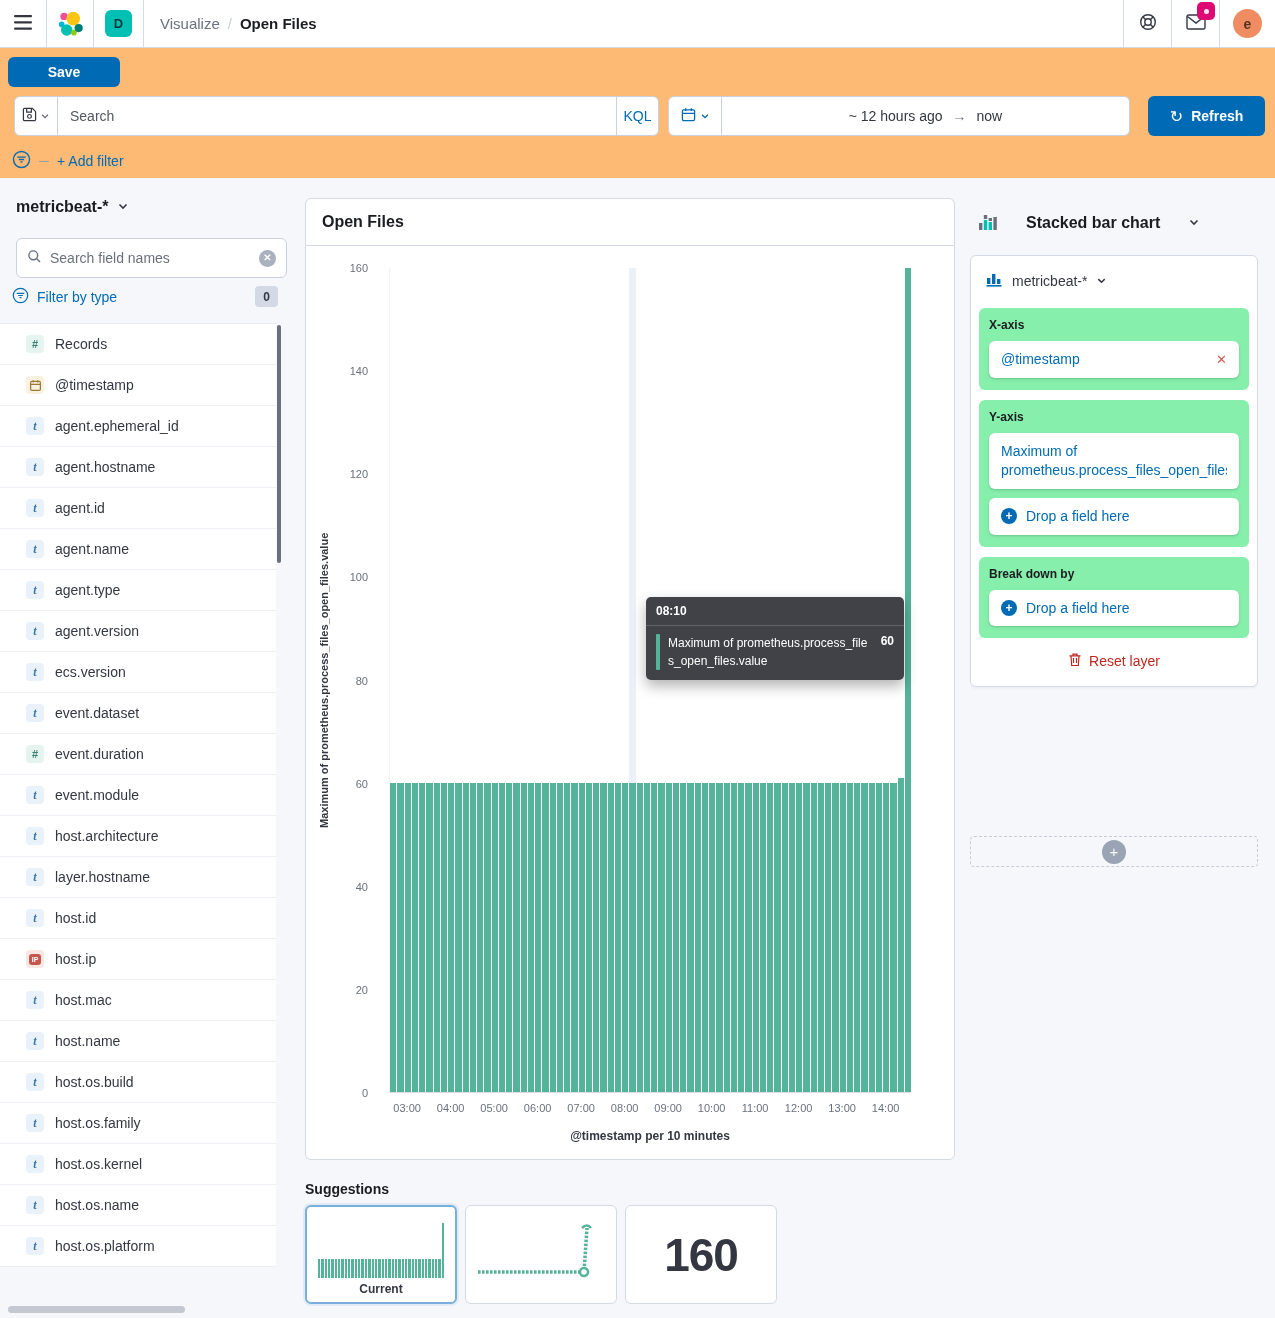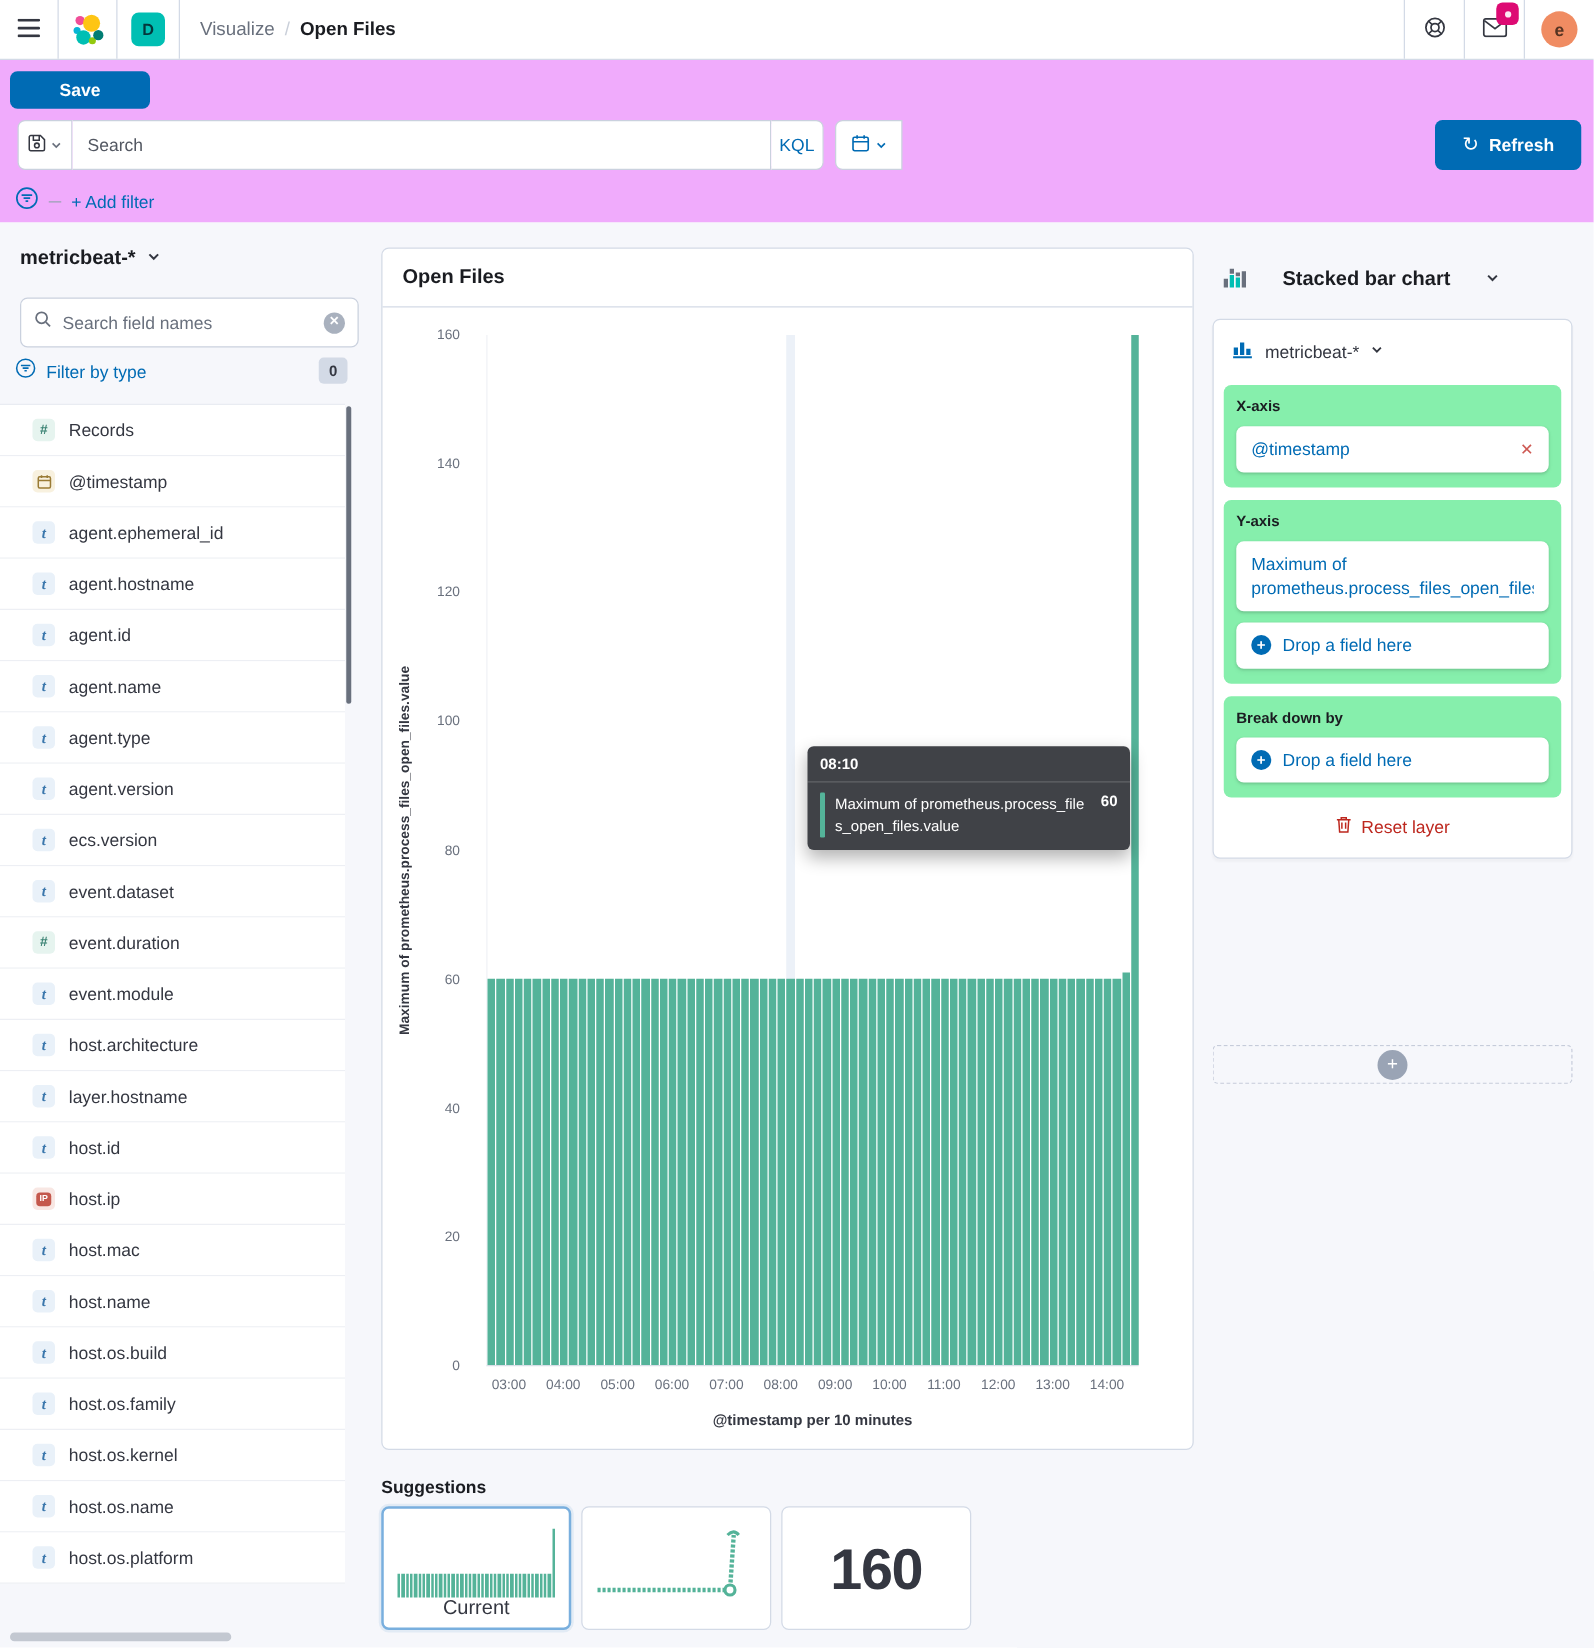--- a/index.html
+++ b/index.html
@@ -22,21 +22,21 @@
   .bc-cur { color:#1A1C21; font-weight:bold; }
   .tb-spacer { flex:1; }
   .tb-right-btn { width:47px; height:100%; position:relative; }
   .avatar { width:29px; height:29px; border-radius:50%; background:#F08C62; color:#553322; font-weight:bold;
     font-size:14px; display:flex; align-items:center; justify-content:center; margin:0 13px; cursor:pointer; }
   .notif-badge { position:absolute; top:2px; right:4px; width:18px; height:18px; border-radius:5px; background:#DD0A73;
     display:flex; align-items:center; justify-content:center; }
   .notif-badge::after { content:""; width:5px; height:5px; border-radius:50%; background:#fff; opacity:.9; }
 
   
-  .toolbar { position:absolute; left:0; top:48px; width:1275px; height:130px; background:#f0abfc; }
+  .toolbar { position:absolute; left:0; top:48px; width:1275px; height:130px; background:#fdba74; }
   .save-btn { position:absolute; left:8px; top:9px; width:112px; height:30px; background:#006BB4; color:#fff;
     border:none; border-radius:6px; font-size:14px; font-weight:bold; cursor:pointer; }
   .query-row { position:absolute; left:14px; top:48px; height:40px; display:flex; }
   .ctl { background:#fff; border:1px solid #CAD1DE; display:flex; align-items:center; }
   .sq-btn { width:44px; border-radius:6px 0 0 6px; justify-content:center; gap:3px; cursor:pointer; }
   .search-input { width:559px; border-left:none; padding:0 12px; font-size:14px; color:#343741;
     font-family:inherit; outline:none; }
   .search-input::placeholder { color:#525761; }
   .kql-btn { width:42px; border-left:none; border-radius:0 6px 6px 0; justify-content:center;
     color:#006BB4; font-size:14px; cursor:pointer; }
@@ -114,22 +114,22 @@
   .tt-label { flex:1; font-size:12px; line-height:1.5; word-break:break-all; }
   .tt-val { font-size:12px; font-weight:bold; margin-left:8px; }
 
   
   .sugg-label { position:absolute; left:305px; top:1003px; font-size:14px; font-weight:bold; color:#1A1C21; }
   .sugg-card { position:absolute; top:1027px; width:152px; height:99px; background:#fff; border:1px solid #D3DAE6;
     border-radius:6px; cursor:pointer; }
   .sugg-card.sel { border:2px solid #79AFDE; box-shadow:0 0 0 2px rgba(0,107,180,.08); }
   .mini-bars { position:absolute; left:11px; right:11px; top:13px; height:58px; display:flex; align-items:flex-end; gap:1px; }
   .mini-bars div { flex:1; background:#54B399; }
-  .sugg-cur-label { position:absolute; left:0; right:0; bottom:6px; text-align:center; font-size:16px;
-    font-weight:normal; color:#343741; }
+  .sugg-cur-label { position:absolute; left:0; right:0; bottom:6px; text-align:center; font-size:12px;
+    font-weight:bold; color:#343741; }
   .sugg-line-svg { position:absolute; left:6px; top:8px; }
   .sugg-metric { position:absolute; inset:0; display:flex; align-items:center; justify-content:center;
     font-size:46px; font-weight:bold; color:#343741; letter-spacing:-1px; }
 
   
   .cfg-head { position:absolute; left:978px; top:33px; display:flex; align-items:center; gap:28px; cursor:pointer; }
   .cfg-head .t { font-size:16px; font-weight:bold; color:#1A1C21; }
   .cfg-card { position:absolute; left:970px; top:77px; width:288px; background:#fff; border:1px solid #D3DAE6;
     border-radius:6px; padding:8px; box-shadow:0 2px 2px rgba(0,0,0,.03); }
   .layer-row { height:34px; display:flex; align-items:center; gap:9px; padding:0 6px; }
@@ -243,20 +243,25 @@
             <rect x="1.5" y="3" width="13" height="11.5" rx="1.4"></rect>
               <path d="M1.5 6.8h13M5 1.3v3M11 1.3v3"></path>
           </svg>
         </span>
         <span>
           <svg width="10" height="10" viewBox="0 0 12 12" fill="none" stroke="#006BB4" stroke-width="1.6">
               <path d="M2.5 4.5L6 8l3.5-3.5"></path>
             </svg>
         </span>
       </button>
+      <div class="ctl date-display">
+        <span>~ 12 hours ago</span>
+        <span class="date-arrow">→</span>
+        <span>now</span>
+      </div>
     </div>
 
     <button class="refresh-btn">
       <span class="refresh-glyph"></span>
       <span>Refresh</span>
     </button>
 
     <div class="filter-row">
       <span>
         <svg width="19" height="19" viewBox="0 0 18 18" fill="none" stroke="#006BB4" stroke-width="1.3">

